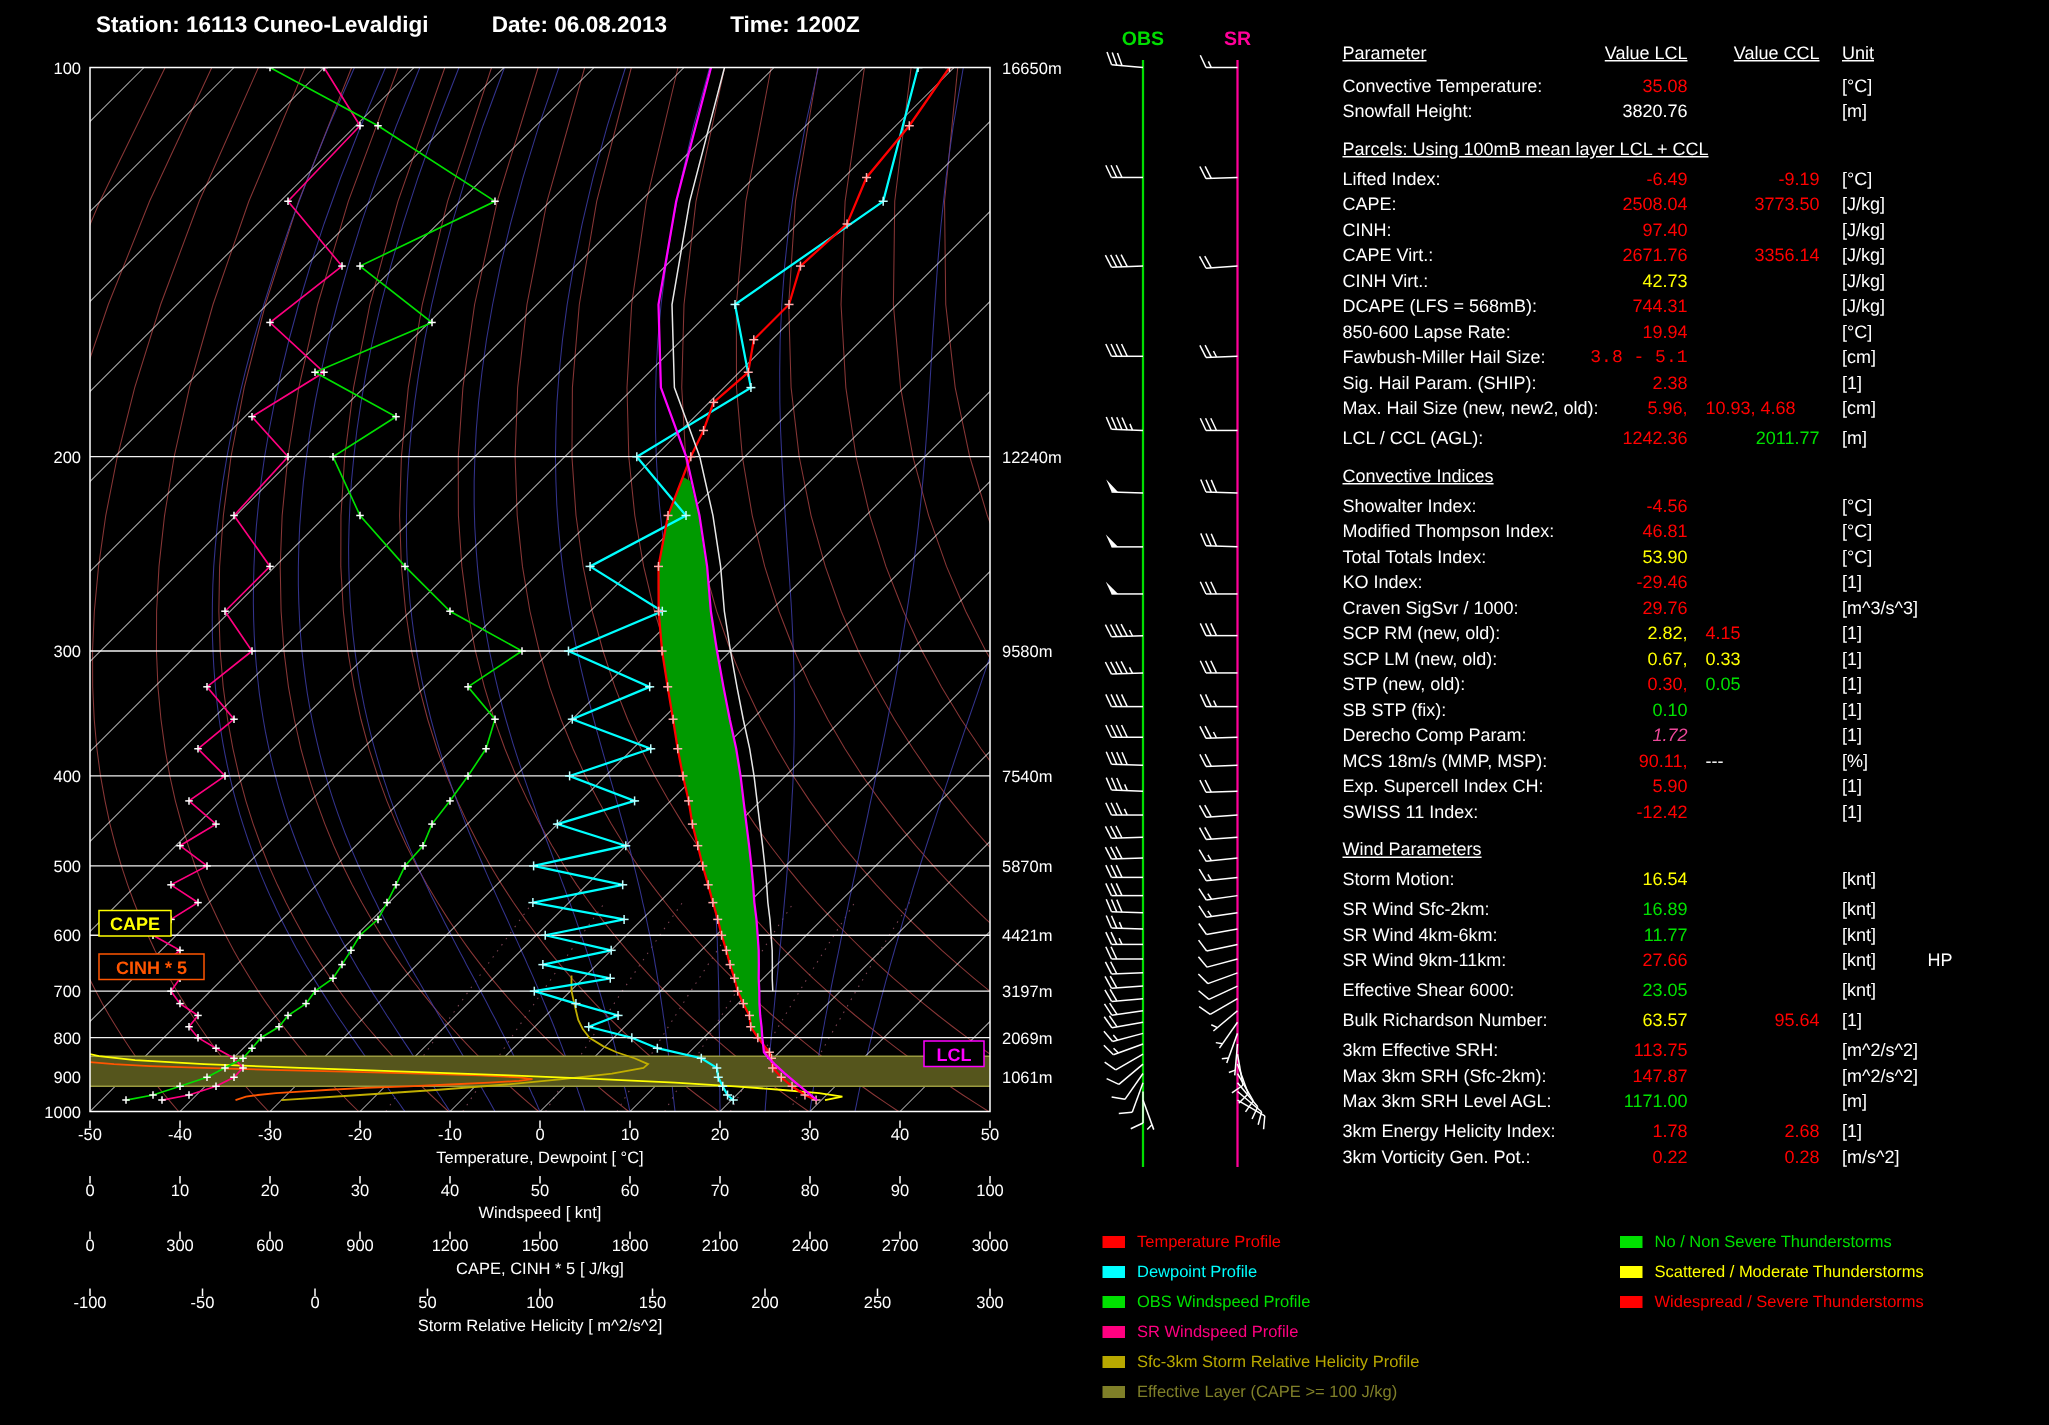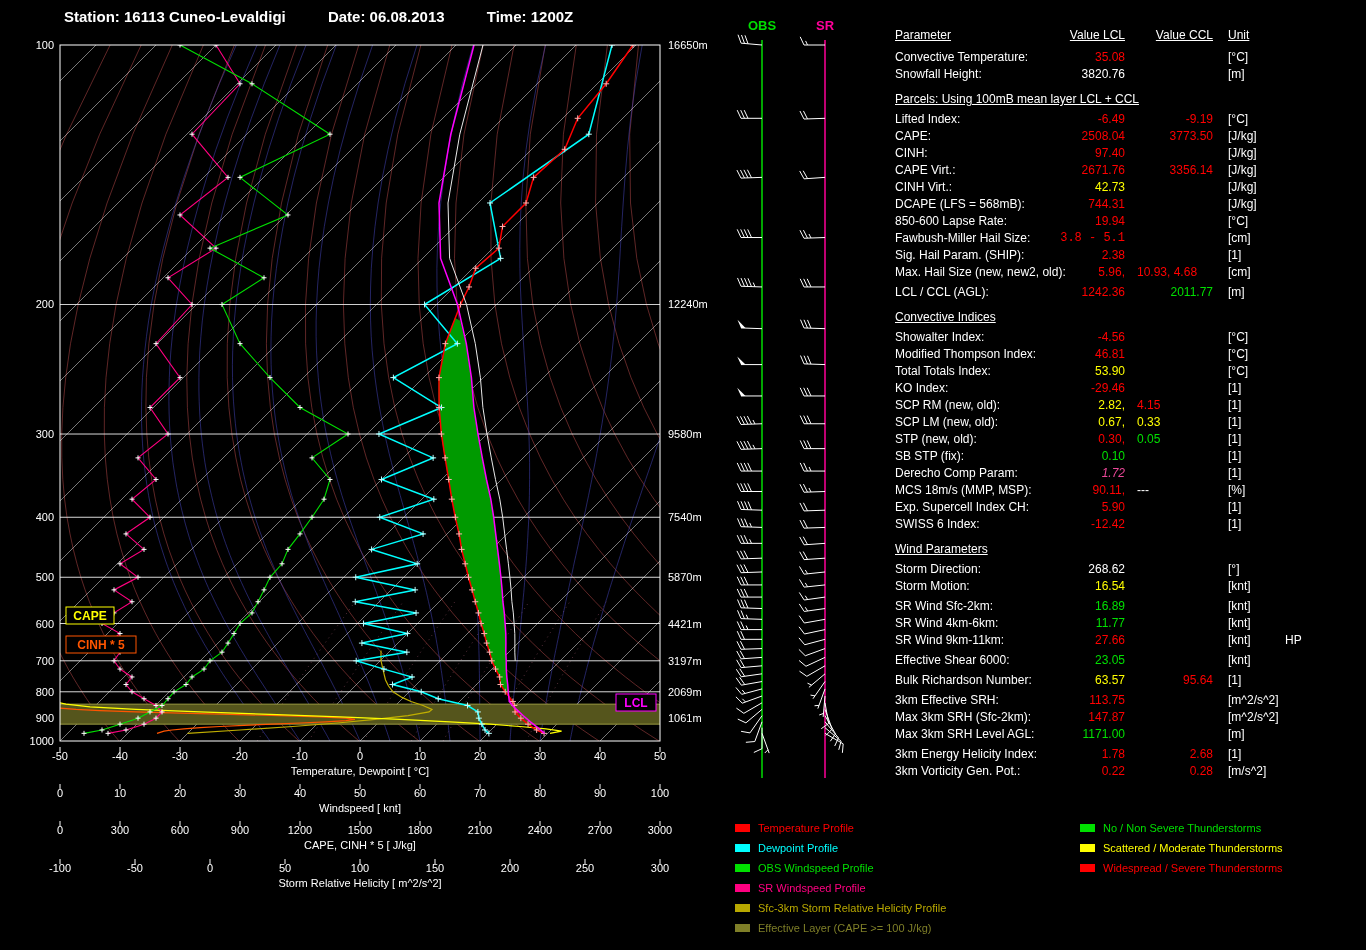--- a/index.html
+++ b/index.html
@@ -897,20 +897,25 @@
         <span class="c-param">Total Totals Index:</span>
         <span class="c-lcl" style="color: rgb(255, 255, 0);">53.90</span>
         <span class="c-unit">[°C]</span>
       </div>
       <div class="dt-row">
         <span class="c-param">KO Index:</span>
         <span class="c-lcl" style="color: rgb(255, 0, 0);">-29.46</span>
         <span class="c-unit">[1]</span>
       </div>
       <div class="dt-row">
+        <span class="c-param">Craven SigSvr / 1000:</span>
+        <span class="c-lcl" style="color: rgb(255, 0, 0);">29.76</span>
+        <span class="c-unit">[m^3/s^3]</span>
+      </div>
+      <div class="dt-row">
         <span class="c-param">SCP RM (new, old):</span>
         <span class="c-lcl" style="color: rgb(255, 255, 0);">2.82,</span>
         <span class="c-mid" style="color: rgb(255, 0, 0);">4.15</span>
         <span class="c-unit">[1]</span>
       </div>
       <div class="dt-row">
         <span class="c-param">SCP LM (new, old):</span>
         <span class="c-lcl" style="color: rgb(255, 255, 0);">0.67,</span>
         <span class="c-mid" style="color: rgb(255, 255, 0);">0.33</span>
         <span class="c-unit">[1]</span>
@@ -936,30 +941,25 @@
         <span class="c-lcl" style="color: rgb(255, 0, 0);">90.11,</span>
         <span class="c-mid" style="color: rgb(255, 255, 255);">---</span>
         <span class="c-unit">[%]</span>
       </div>
       <div class="dt-row">
         <span class="c-param">Exp. Supercell Index CH:</span>
         <span class="c-lcl" style="color: rgb(255, 0, 0);">5.90</span>
         <span class="c-unit">[1]</span>
       </div>
       <div class="dt-row">
-        <span class="c-param">SWISS 6 Index:</span>
+        <span class="c-param">SWISS 11 Index:</span>
         <span class="c-lcl" style="color: rgb(255, 0, 0);">-12.42</span>
         <span class="c-unit">[1]</span>
       </div>
       <div class="dt-sec">Wind Parameters</div>
-      <div class="dt-row">
-        <span class="c-param">Storm Direction:</span>
-        <span class="c-lcl" style="color: rgb(255, 255, 255);">268.62</span>
-        <span class="c-unit">[°]</span>
-      </div>
       <div class="dt-row">
         <span class="c-param">Storm Motion:</span>
         <span class="c-lcl" style="color: rgb(255, 255, 0);">16.54</span>
         <span class="c-unit">[knt]</span>
       </div>
       <div class="dt-row" style="margin-top: 3px;">
         <span class="c-param">SR Wind Sfc-2km:</span>
         <span class="c-lcl" style="color: rgb(0, 224, 0);">16.89</span>
         <span class="c-unit">[knt]</span>
       </div>

